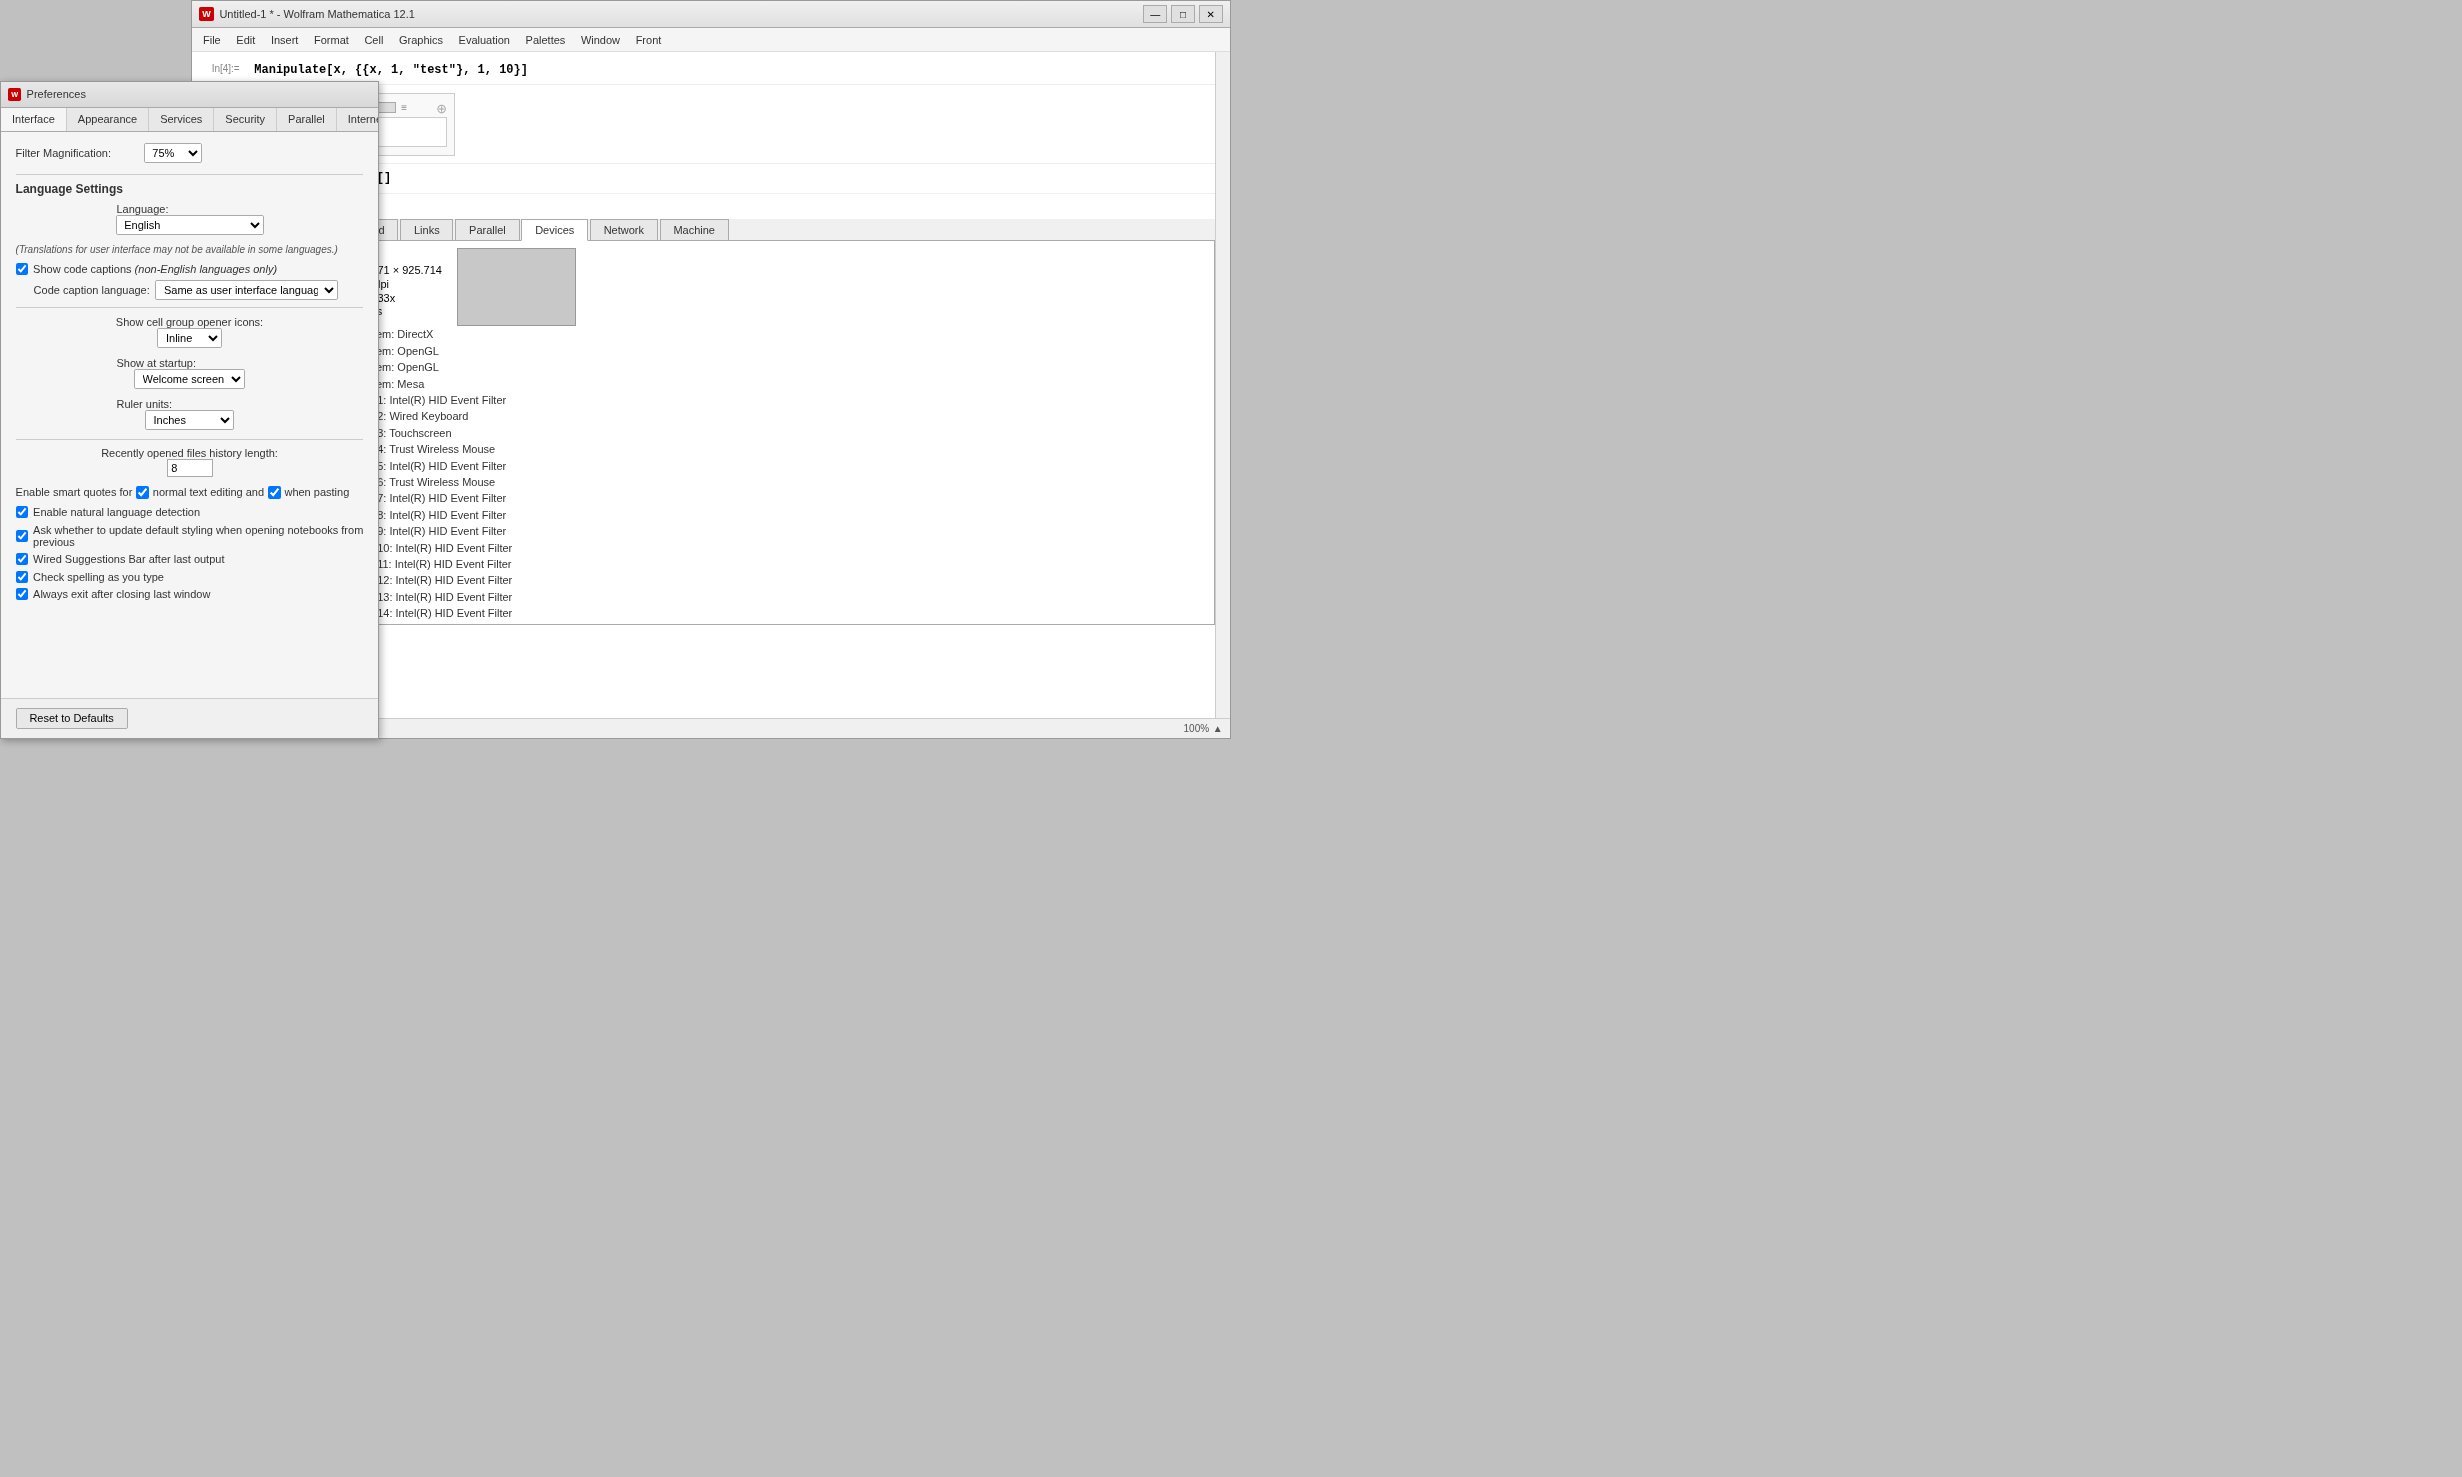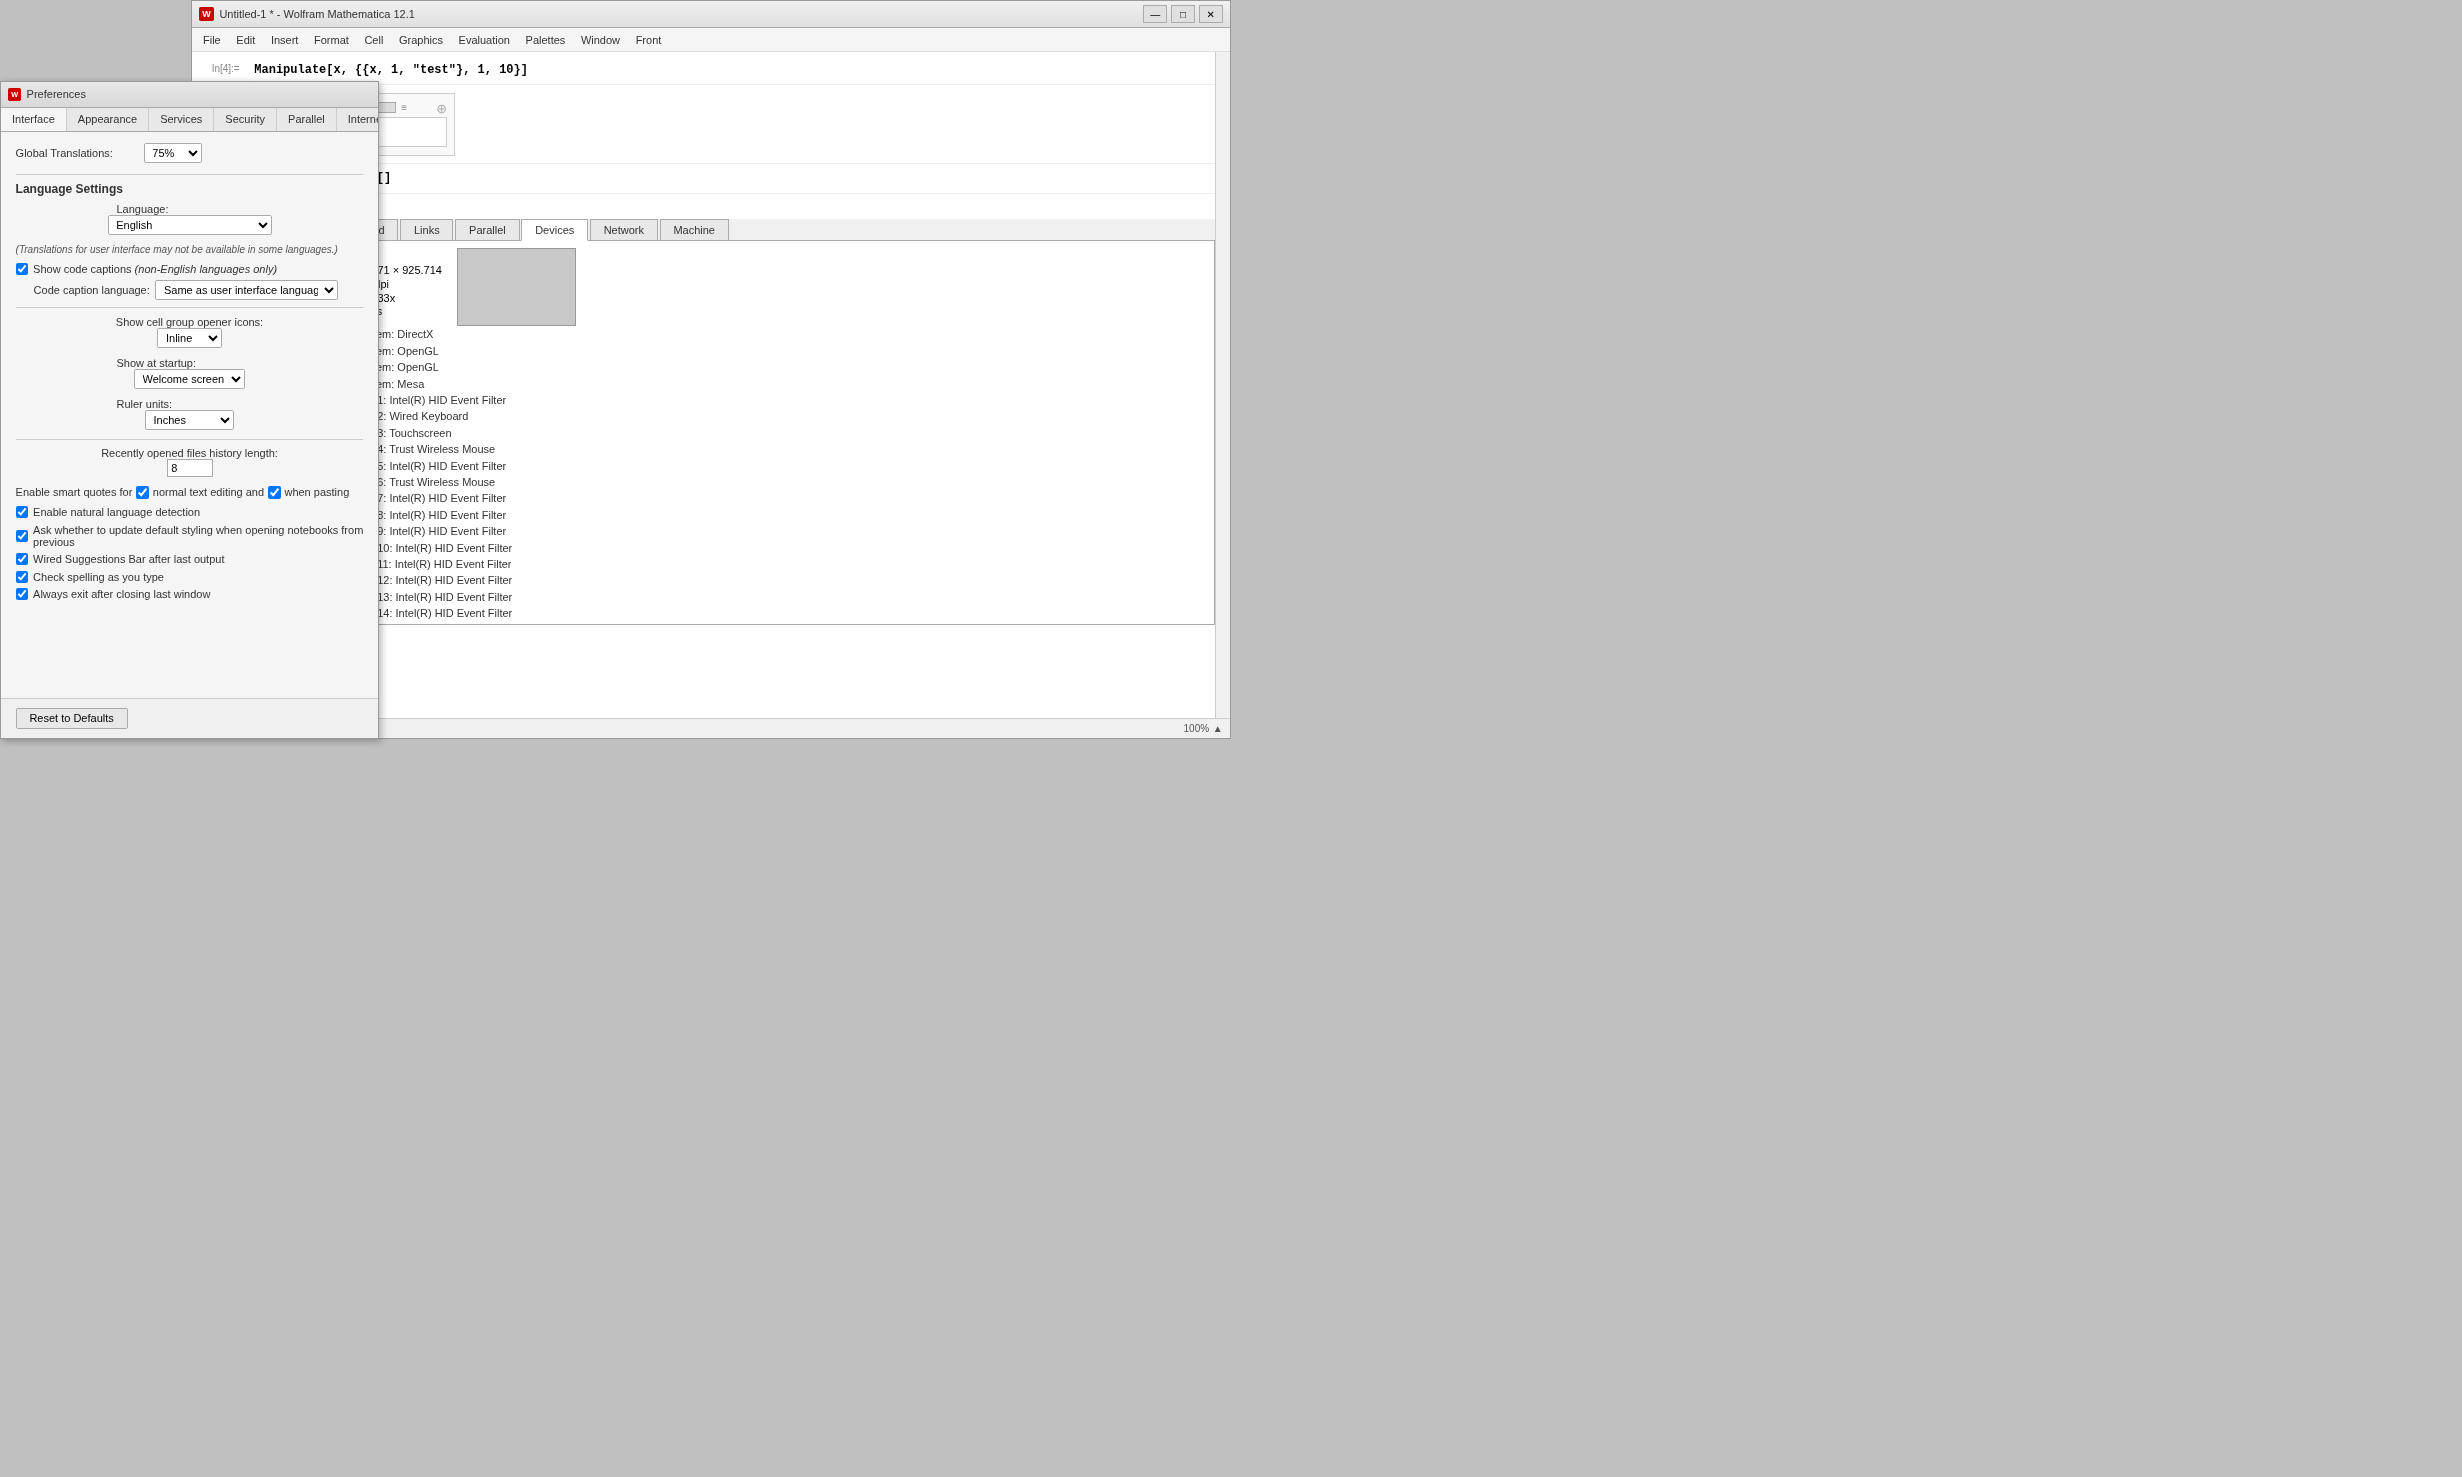--- a/index.html
+++ b/index.html
@@ -675,39 +675,39 @@
     <div class="prefs-tab">Appearance</div>
     <div class="prefs-tab">Services</div>
     <div class="prefs-tab">Security</div>
     <div class="prefs-tab">Parallel</div>
     <div class="prefs-tab">Internet &amp; Mail</div>
   </div>
 
   <div class="prefs-body">
 
     <div class="global-mag-row">
-      <span class="global-mag-label">Global Translations:</span>
+      <span class="global-mag-label">Filter Magnification:</span>
       <select class="prefs-select">
         <option>50%</option>
         <option>75%</option>
         <option selected="">75%</option>
         <option>100%</option>
         <option>125%</option>
         <option>150%</option>
       </select>
     </div>
 
     <hr class="divider">
 
     <div class="section-header">Language Settings</div>
 
     <div class="prefs-row">
       <span class="prefs-label">Language:</span>
       <div class="prefs-control">
-        <select class="prefs-select" style="width:164px;">
+        <select class="prefs-select" style="width:148px;">
           <option selected="">English</option>
           <option>Chinese</option>
           <option>French</option>
           <option>German</option>
           <option>Japanese</option>
           <option>Spanish</option>
         </select>
       </div>
     </div>
 

